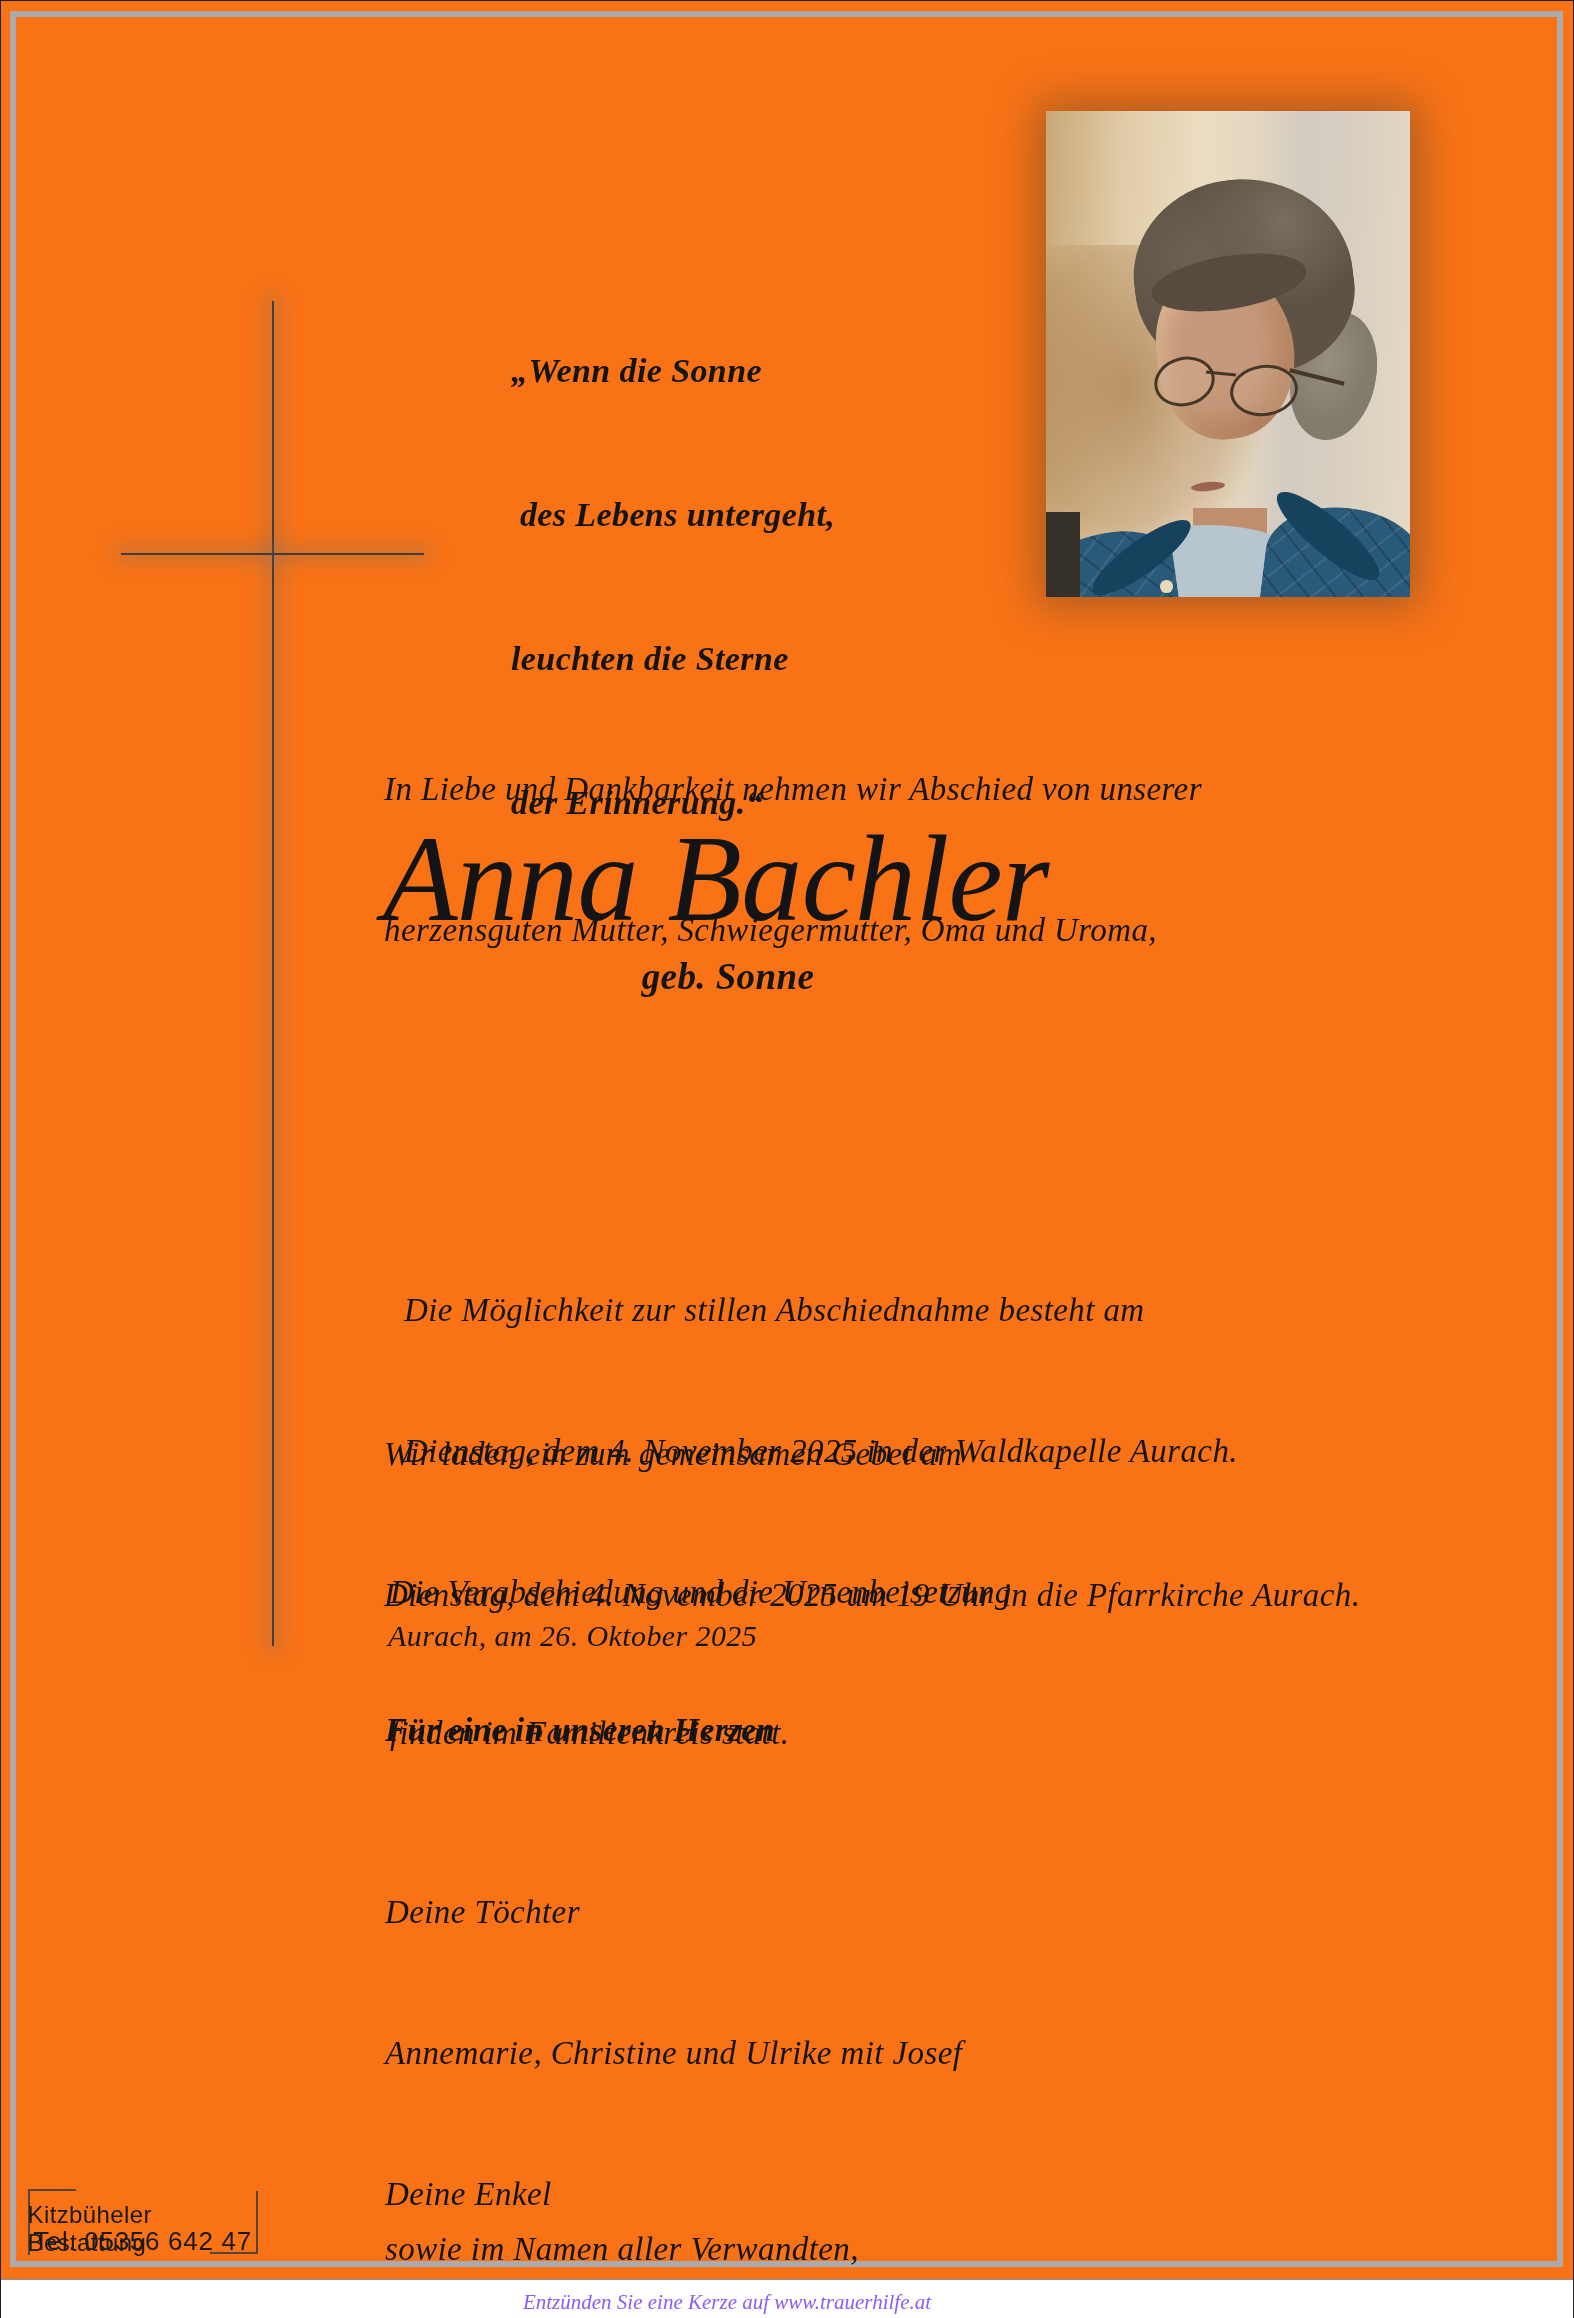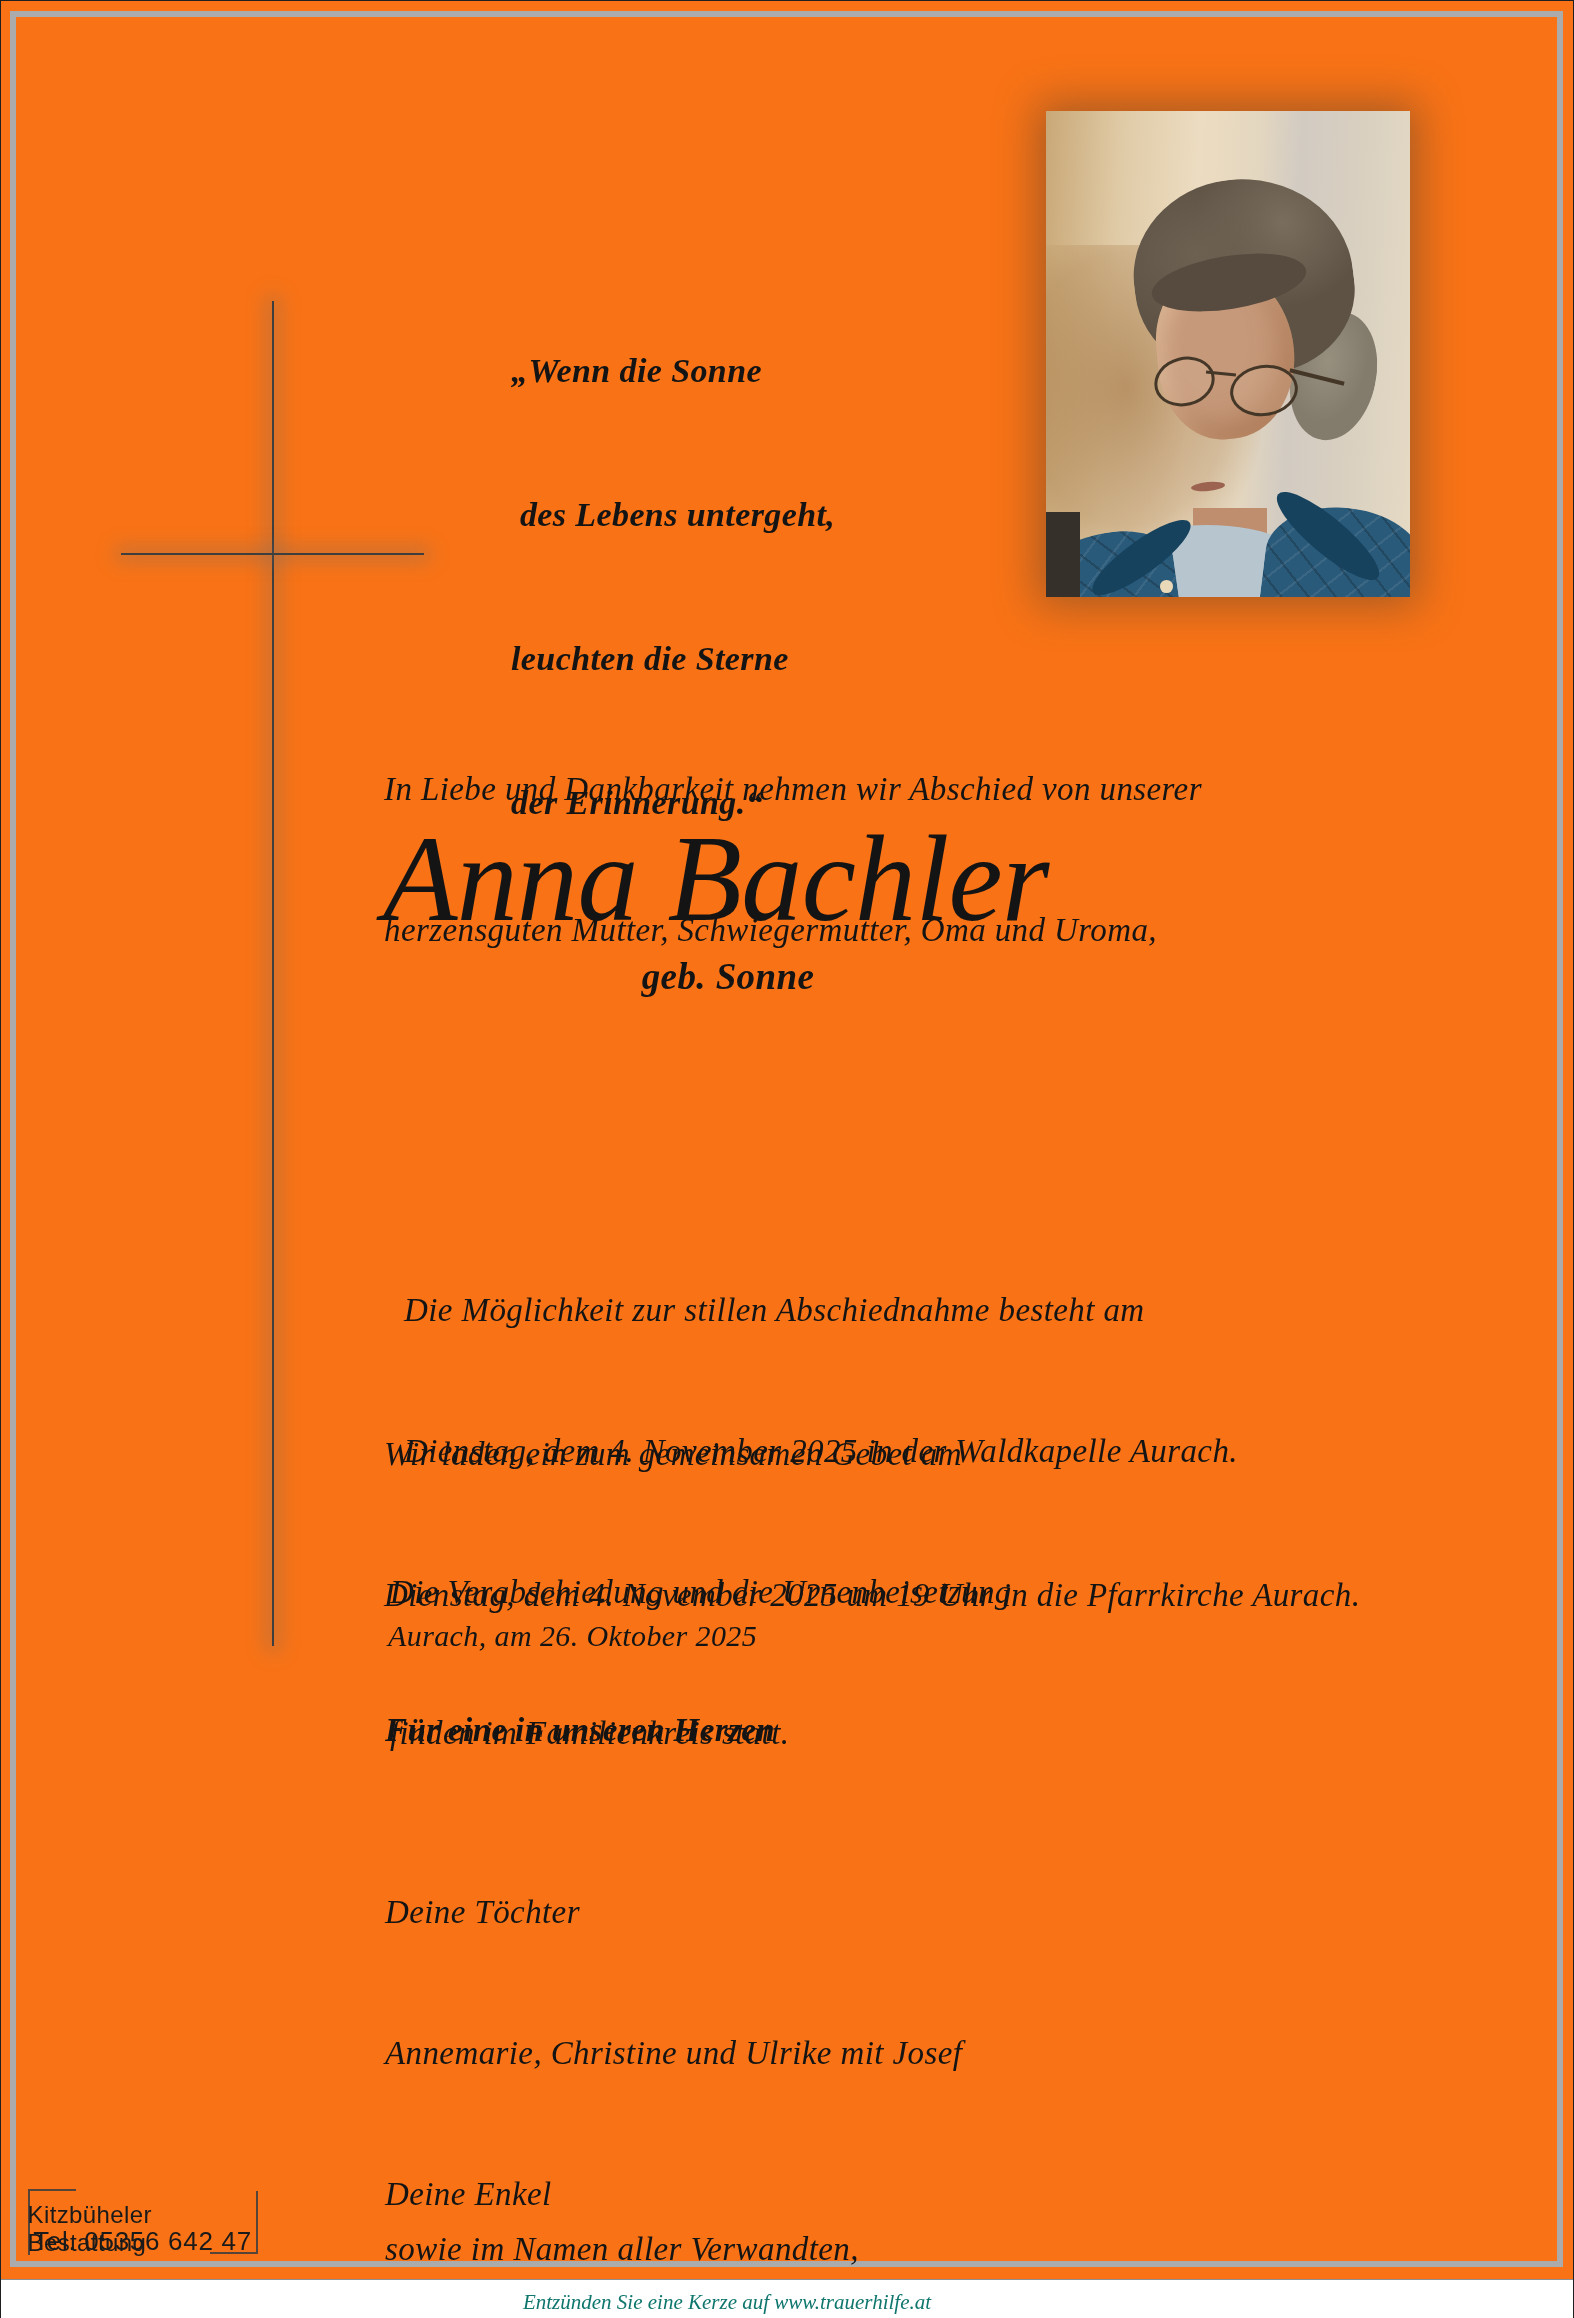--- a/index.html
+++ b/index.html
@@ -67,21 +67,21 @@
   .closing{left:385px;top:1707px;font-weight:bold;}
   .mourners{left:385px;top:1795px;}
   .final{left:385px;top:2132px;}
   
   .logo{position:absolute;left:27.5px;top:2189px;width:230px;height:65px;font-family:"Liberation Sans","DejaVu Sans",sans-serif;color:#1a1a1a;}
   .bracket-tl{position:absolute;left:0;top:0;width:46px;height:64px;border-top:2.2px solid #564439;border-left:2.2px solid #564439;}
   .bracket-br{position:absolute;right:0;top:1.5px;width:46px;height:61px;border-right:2.2px solid #564439;border-bottom:2.2px solid #564439;}
   .logo-name{position:absolute;left:0;top:12px;width:230px;text-align:left;font-size:24px;letter-spacing:0.4px;}
   .logo-phone{position:absolute;left:0;top:37px;width:230px;text-align:center;font-size:26px;letter-spacing:0.7px;}
   
-  .footer{position:absolute;left:59px;top:2290px;width:1336px;text-align:center;font-style:italic;font-size:21px;color:#0f766e;}
+  .footer{position:absolute;left:59px;top:2290px;width:1336px;text-align:center;font-style:italic;font-size:21px;color:#8b5cf6;}
 </style>
 </head>
 <body>
 
 <div class="card">
   <div class="gray-frame"></div>
 
   <div>
     <div class="cross-v"></div>
     <div class="cross-h"></div>

